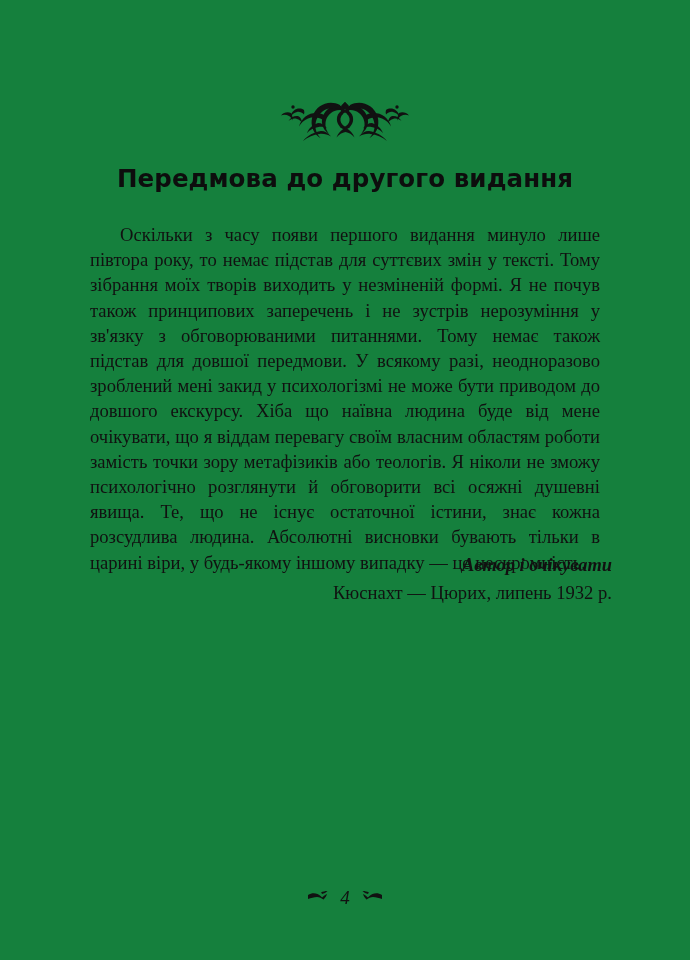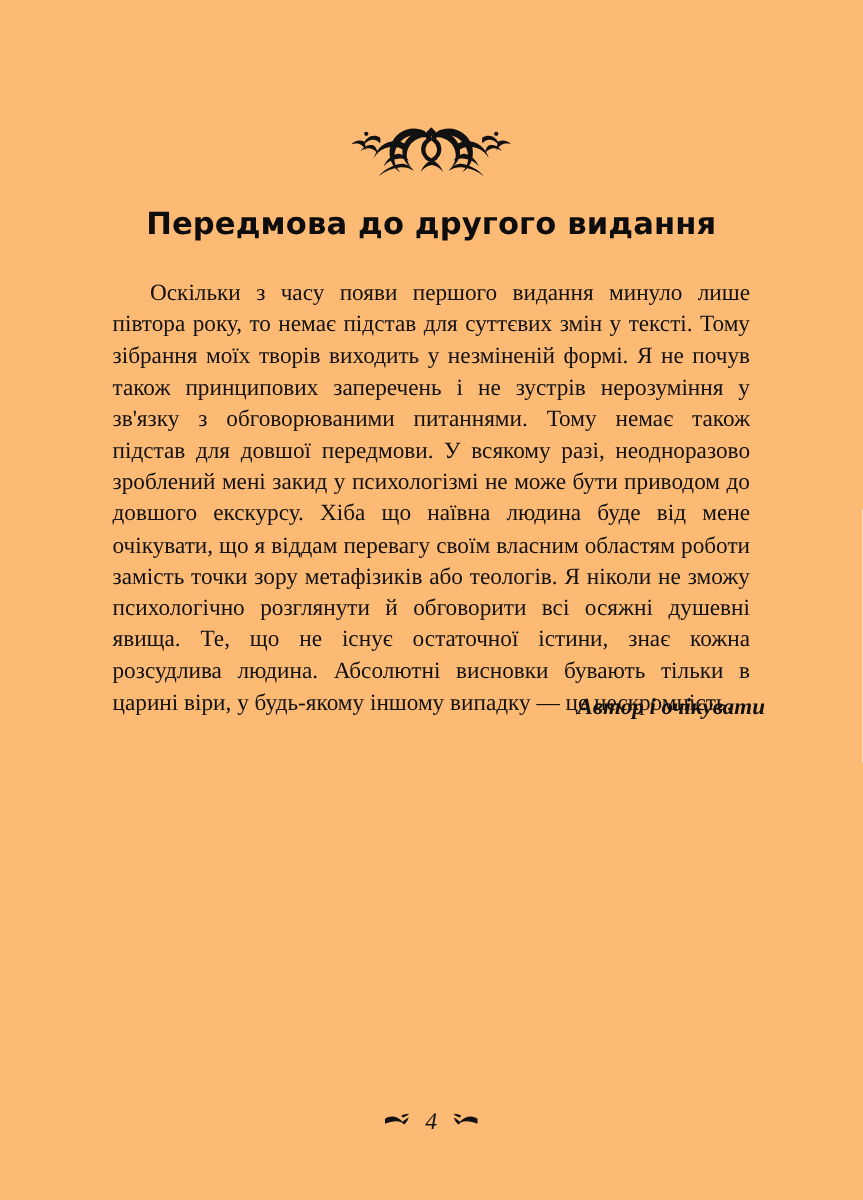--- a/index.html
+++ b/index.html
@@ -15,21 +15,21 @@
     position: relative;
     overflow: hidden;
     font-family: "Liberation Serif", "DejaVu Serif", serif;
     color: #121212;
     -webkit-font-smoothing: antialiased;
   }
 
   .page {
     position: absolute;
     inset: 0;
-    background: #fdba74;
+    background: #15803d;
   }
 
   
   .ornament-top {
     position: absolute;
     left: 0;
     right: 0;
     top: 92px;
     display: flex;
     justify-content: center;
@@ -169,20 +169,21 @@
   </div>
 
   <h1 class="chapter-title">Передмова до другого видання</h1>
 
   <div class="body-block">
     <p class="body-paragraph">Оскільки з часу появи першого видання минуло лише півтора року, то немає підстав для суттєвих змін у тексті. Тому зібрання моїх творів виходить у незміненій формі. Я не почув також принципових заперечень і не зустрів нерозуміння у зв'язку з обговорюваними питаннями. Тому немає також підстав для довшої передмови. У всякому разі, неодноразово зроблений мені закид у психологізмі не може бути приводом до довшого екскурсу. Хіба що наївна людина буде від мене очікувати, що я віддам перевагу своїм власним областям роботи замість точки зору метафізиків або теологів. Я ніколи не зможу психологічно розглянути й обговорити всі осяжні душевні явища. Те, що не існує остаточної істини, знає кожна розсудлива людина. Абсолютні висновки бувають тільки в царині віри, у будь-якому іншому випадку — це нескромність.</p>
   </div>
 
   <div class="signature">
     <div class="signature-author">Автор і очікувати</div>
+    <div class="signature-place">Кюснахт — Цюрих, липень 1932 р.</div>
   </div>
 
   <div class="folio">
     <svg class="folio-leaf" viewBox="0 0 44 26" xmlns="http://www.w3.org/2000/svg">
       <g fill="#111111">
         <path d="M2 8c6-4 13-5 19-2 5 2 9 6 12 11-4-3-8-5-13-5-6 0-12 2-18 4z"></path>
         <path d="M33 17c3-3 6-7 7-11-4 2-8 5-11 8 1 1 3 2 4 3z"></path>
         <path d="M30 6c4-1 8-3 11-6-5 0-9 1-13 3 1 1 2 2 2 3z"></path>
       </g>
     </svg>

